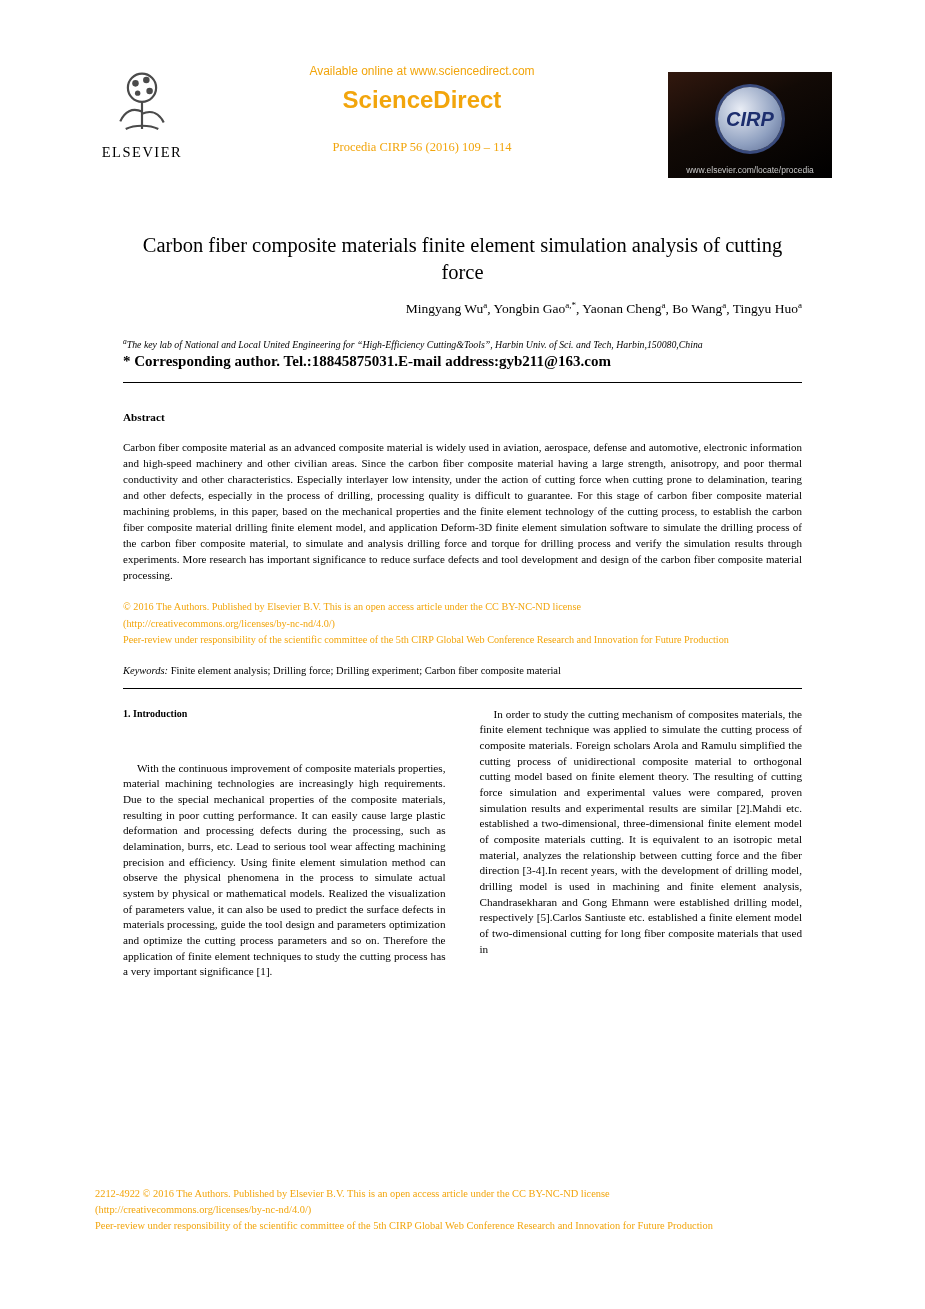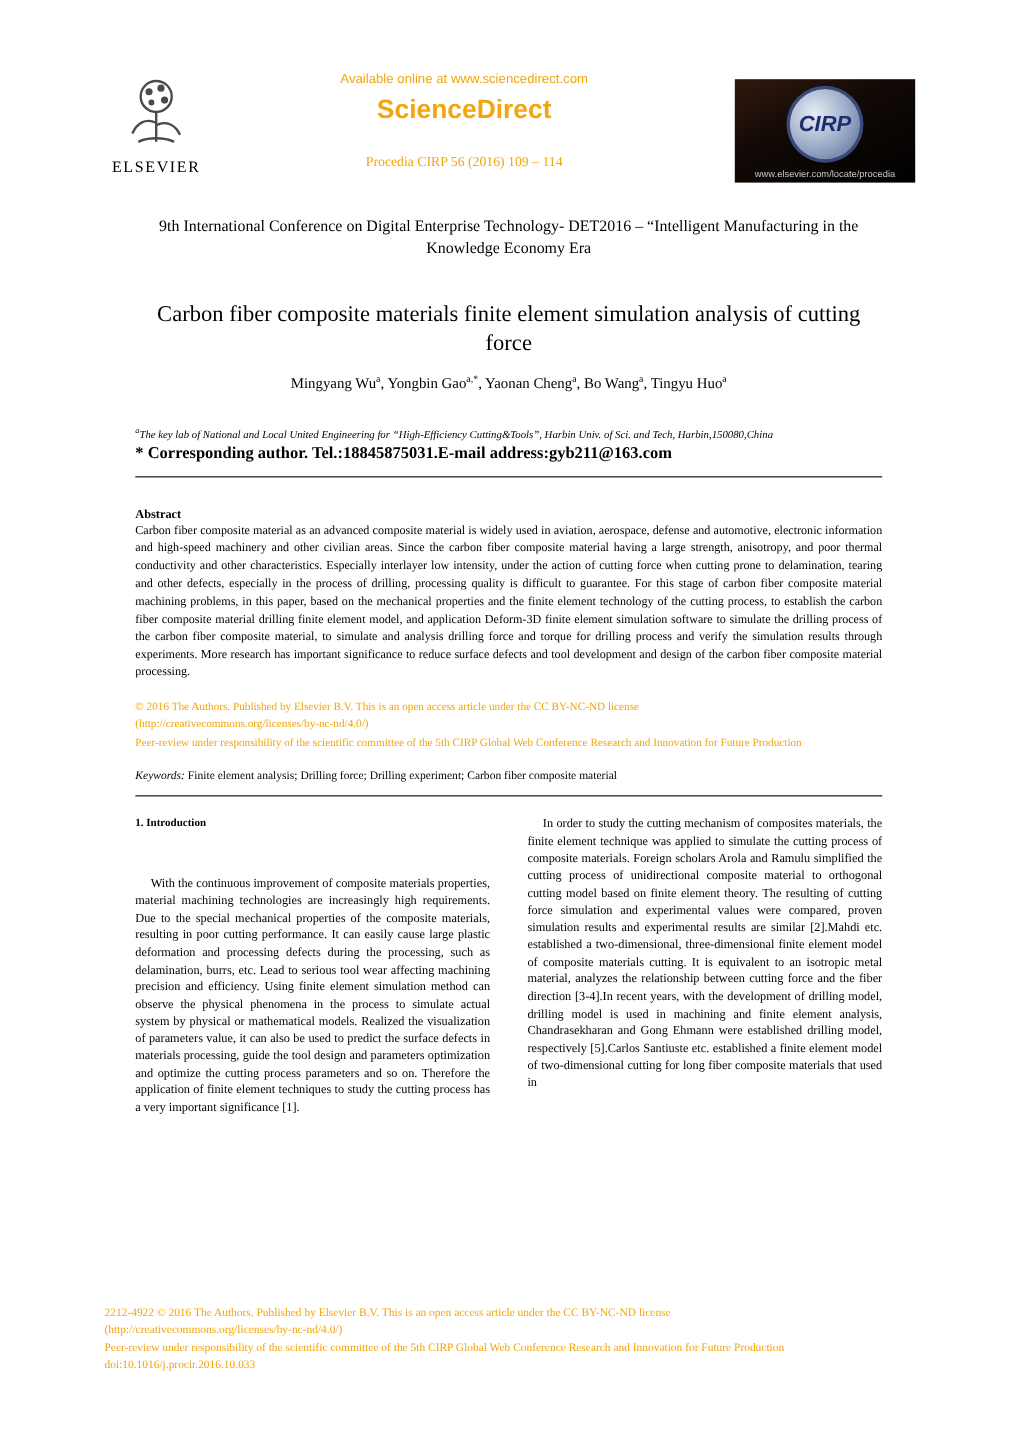--- a/index.html
+++ b/index.html
@@ -14,21 +14,21 @@
   .elsevier{ position:absolute; left:92px; top:66px; width:100px; text-align:center; }
   .elsevier .tree{ display:block; margin:0 auto; }
   .elsevier .label{ font-size:14.5px; letter-spacing:1.5px; margin-top:2px; }
 
   .center-head{ position:absolute; left:252px; top:64px; width:340px; text-align:center; }
   .available{ font-family:"Liberation Sans", sans-serif; font-size:12px; color:var(--accent); }
   .sd-logo{ font-family:"Liberation Sans", sans-serif; font-weight:700; font-size:24px; color:var(--accent); margin-top:8px; }
   .journal-ref{ font-size:12.5px; color:var(--accent); margin-top:26px; }
 
   .cirp-box{
-    position:absolute; left:668px; top:72px; width:164px; height:94px;
+    position:absolute; left:668px; top:72px; width:164px; height:106px;
     background:linear-gradient(155deg,#32180e 0%,#120a06 40%,#000 100%);
     display:flex; align-items:center; justify-content:center;
   }
   .cirp-circle{
     width:64px; height:64px; border-radius:50%;
     background:radial-gradient(circle at 35% 35%, #e9edf5, #8fa0c0 60%, #55658e);
     box-shadow:0 0 0 3px #394a7c;
     display:flex; align-items:center; justify-content:center; margin-bottom:12px;
   }
   .cirp-circle span{
@@ -37,28 +37,28 @@
   }
   .cirp-caption{
     position:absolute; bottom:3px; left:0; right:0; text-align:center;
     font-family:"Liberation Sans", sans-serif; font-size:8.5px; color:#c9c9c9;
   }
 
   
   .content{ position:absolute; left:123px; top:196px; width:679px; }
   .conference{ text-align:center; font-size:14.5px; line-height:1.4; }
   .title{ text-align:center; font-size:20.5px; line-height:1.3; margin-top:36px; font-weight:400; }
-  .authors{ text-align:center; font-size:13.5px; margin-top:10px; }
+  .authors{ text-align:right; font-size:13.5px; margin-top:10px; }
   .authors sup{ font-size:9px; }
-  .affiliation{ margin-top:30px; font-size:9.8px; font-style:italic; }
+  .affiliation{ margin-top:20px; font-size:9.8px; font-style:italic; }
   .affiliation sup{ font-size:7.5px; }
   .corresponding{ margin-top:3px; font-size:15px;font-weight:bold; }
   hr.rule{ border:none; border-top:1px solid #000; margin:12px 0 0; }
   .abstract-heading{ font-weight:700; font-size:11.2px; margin-top:28px; }
-  .abstract-text{ font-size:11px; line-height:1.46; text-align:justify; }
+  .abstract-text{ font-size:11px; line-height:1.46; text-align:justify; margin-top:16px; }
   .license-block{ margin-top:16px; color:var(--accent); font-size:10.2px; line-height:1.62; }
   .linkish{ cursor:pointer; }
   .keywords{ margin-top:16px; font-size:10.5px; }
   .kw-label{ font-style:italic; }
   .columns{ display:flex; gap:34px; margin-top:18px; align-items:flex-start; }
   .col{ flex:1; font-size:11.2px; line-height:1.4; text-align:justify; }
   .col h2{ font-size:10px; margin:0 0 40px 0; font-weight:700; text-align:left; }
   .col p{ margin:0; text-indent:14px; }
 
   
@@ -96,21 +96,20 @@
 
   <div class="cirp-box">
     <div class="cirp-circle">
       <span>CIRP</span>
     </div>
     <div class="cirp-caption">www.elsevier.com/locate/procedia</div>
   </div>
 
   <div class="content">
 
-    <div class="conference">9th International Conference on Digital Enterprise Technology- DET2016 – “Intelligent Manufacturing in the Knowledge Economy Era</div>
 
     <h1 class="title">Carbon fiber composite materials finite element simulation analysis of cutting force</h1>
 
     <div class="authors">
       <span><span>Mingyang Wu</span><sup>a</sup><span>, </span></span><span><span>Yongbin Gao</span><sup>a,*</sup><span>, </span></span><span><span>Yaonan Cheng</span><sup>a</sup><span>, </span></span><span><span>Bo Wang</span><sup>a</sup><span>, </span></span><span><span>Tingyu Huo</span><sup>a</sup><span></span></span>
     </div>
 
     <div class="affiliation"><sup>a</sup><span>The key lab of National and Local United Engineering for “High-Efficiency Cutting&amp;Tools”, Harbin Univ. of Sci. and Tech, Harbin,150080,China</span></div>
     <div class="corresponding">* Corresponding author. Tel.:18845875031.E-mail address:gyb211@163.com</div>
 
@@ -138,16 +137,15 @@
         <p>In order to study the cutting mechanism of composites materials, the finite element technique was applied to simulate the cutting process of composite materials. Foreign scholars Arola and Ramulu simplified the cutting process of unidirectional composite material to orthogonal cutting model based on finite element theory. The resulting of cutting force simulation and experimental values were compared, proven simulation results and experimental results are similar [2].Mahdi etc. established a two-dimensional, three-dimensional finite element model of composite materials cutting. It is equivalent to an isotropic metal material, analyzes the relationship between cutting force and the fiber direction [3-4].In recent years, with the development of drilling model, drilling model is used in machining and finite element analysis, Chandrasekharan and Gong Ehmann were established drilling model, respectively [5].Carlos Santiuste etc. established a finite element model of two-dimensional cutting for long fiber composite materials that used in</p>
       </div>
     </div>
 
   </div>
 
   <div class="footer">
     <div>2212-4922 © 2016 The Authors. Published by Elsevier B.V. This is an open access article under the CC BY-NC-ND license</div>
     <div class="linkish">(http://creativecommons.org/licenses/by-nc-nd/4.0/)</div>
     <div>Peer-review under responsibility of the scientific committee of the 5th CIRP Global Web Conference Research and Innovation for Future Production</div>
-    <div>doi:10.1016/j.procir.2016.10.033</div>
   </div>
 
 </div>
 
 </body></html>

